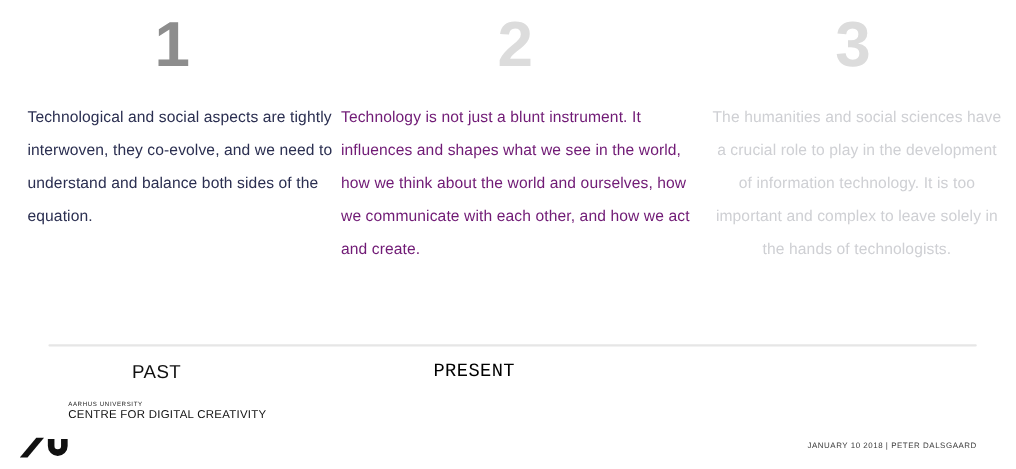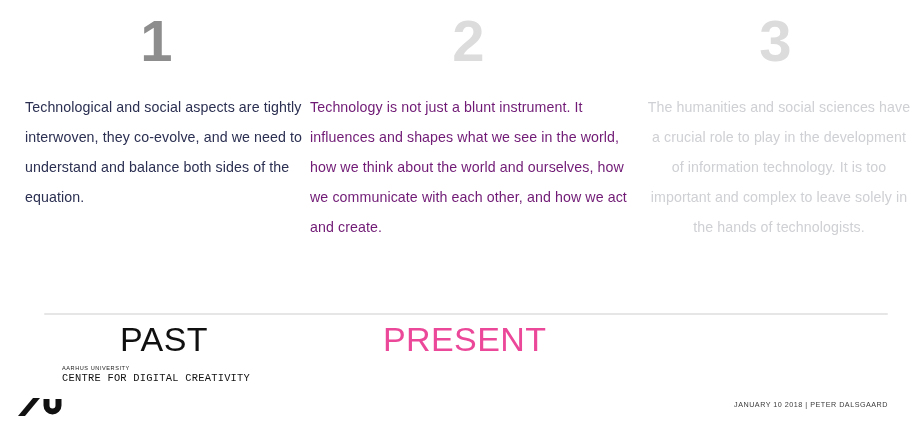--- a/index.html
+++ b/index.html
@@ -68,28 +68,28 @@
     left: 44px;
     top: 313px;
     width: 844px;
     height: 2px;
     background: #e6e6e6;
     border-radius: 1px;
   }
   .era {
     position: absolute;
     top: 322px;
-    font-size: 34px;
+    font-size: 17px;
     font-weight: 400;
     letter-spacing: 0.4px;
     line-height: 34px;
     white-space: nowrap;
   }
   .era-past    { left: 120px; color: #101010; }
-  .era-present { left: 383px; color: #ec4899; }
+  .era-present { left: 394px; color: #000000; font-family: Liberation Mono, monospace; }
   .era-future  { left: 706px; color: #c9cacd; }
 
   
   #brand {
     position: absolute;
     left: 62px;
     top: 366px;
     line-height: 1.05;
   }
   #brand-top {
@@ -99,21 +99,20 @@
     font-weight: 400;
     display: block;
     margin-bottom: 1px;
   }
   #brand-main {
     font-size: 10.4px;
     letter-spacing: 0.25px;
     color: #111111;
     font-weight: 400;
     display: block;
-    font-family: Liberation Mono, monospace;
   }
   #au-logo {
     position: absolute;
     left: 16px;
     top: 396px;
     width: 50px;
     height: 22px;
   }
   #footer-credit {
     position: absolute;

